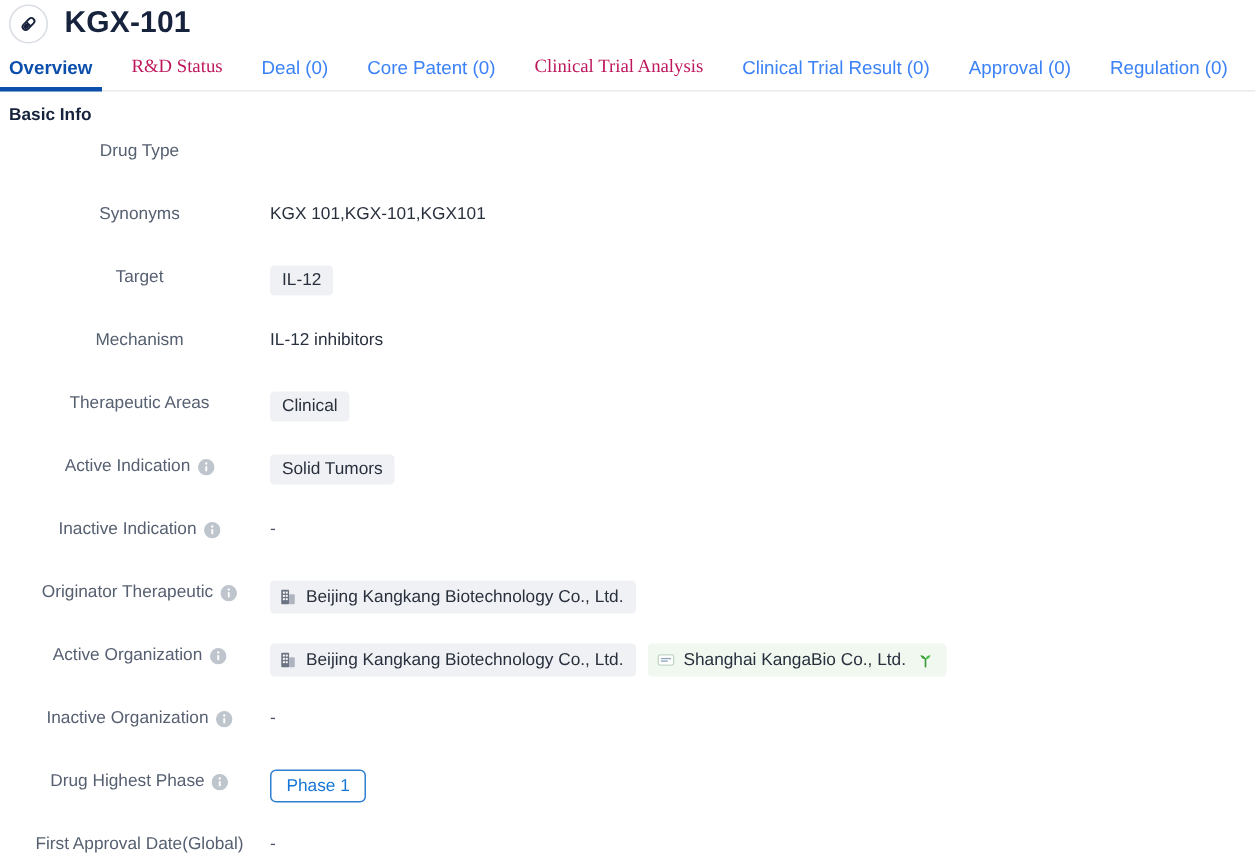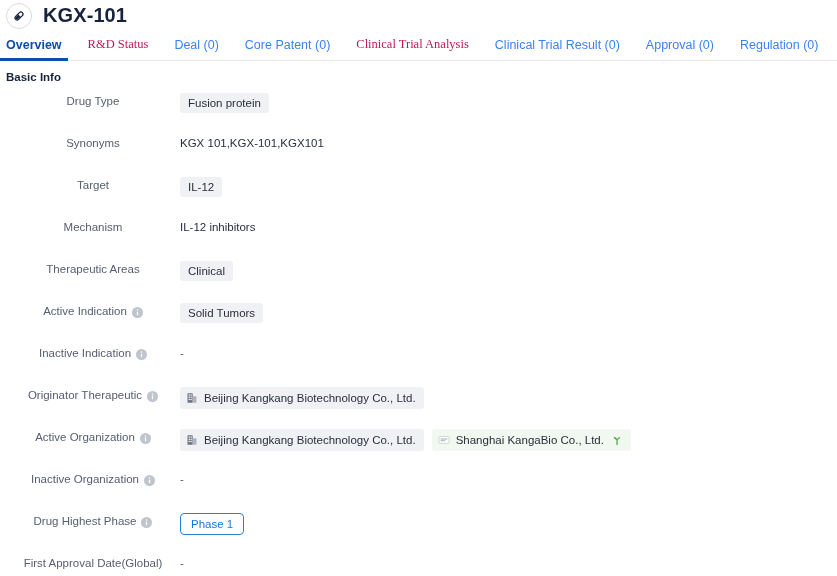--- a/index.html
+++ b/index.html
@@ -193,23 +193,20 @@
   <div class="tab">Regulation (0)</div>
 </div>
 
 <div class="content">
 
   <div class="section-title">Basic Info</div>
 
   <div class="info-row">
     <div class="info-label">
       <span>Drug Type</span>
-    </div>
-    <div class="info-value">
-      <span class="chip">Fusion protein</span>
     </div>
   </div>
 
   <div class="info-row">
     <div class="info-label">
       <span>Synonyms</span>
     </div>
     <div class="info-value">
       <span class="plain-text">KGX 101,KGX-101,KGX101</span>
     </div>

